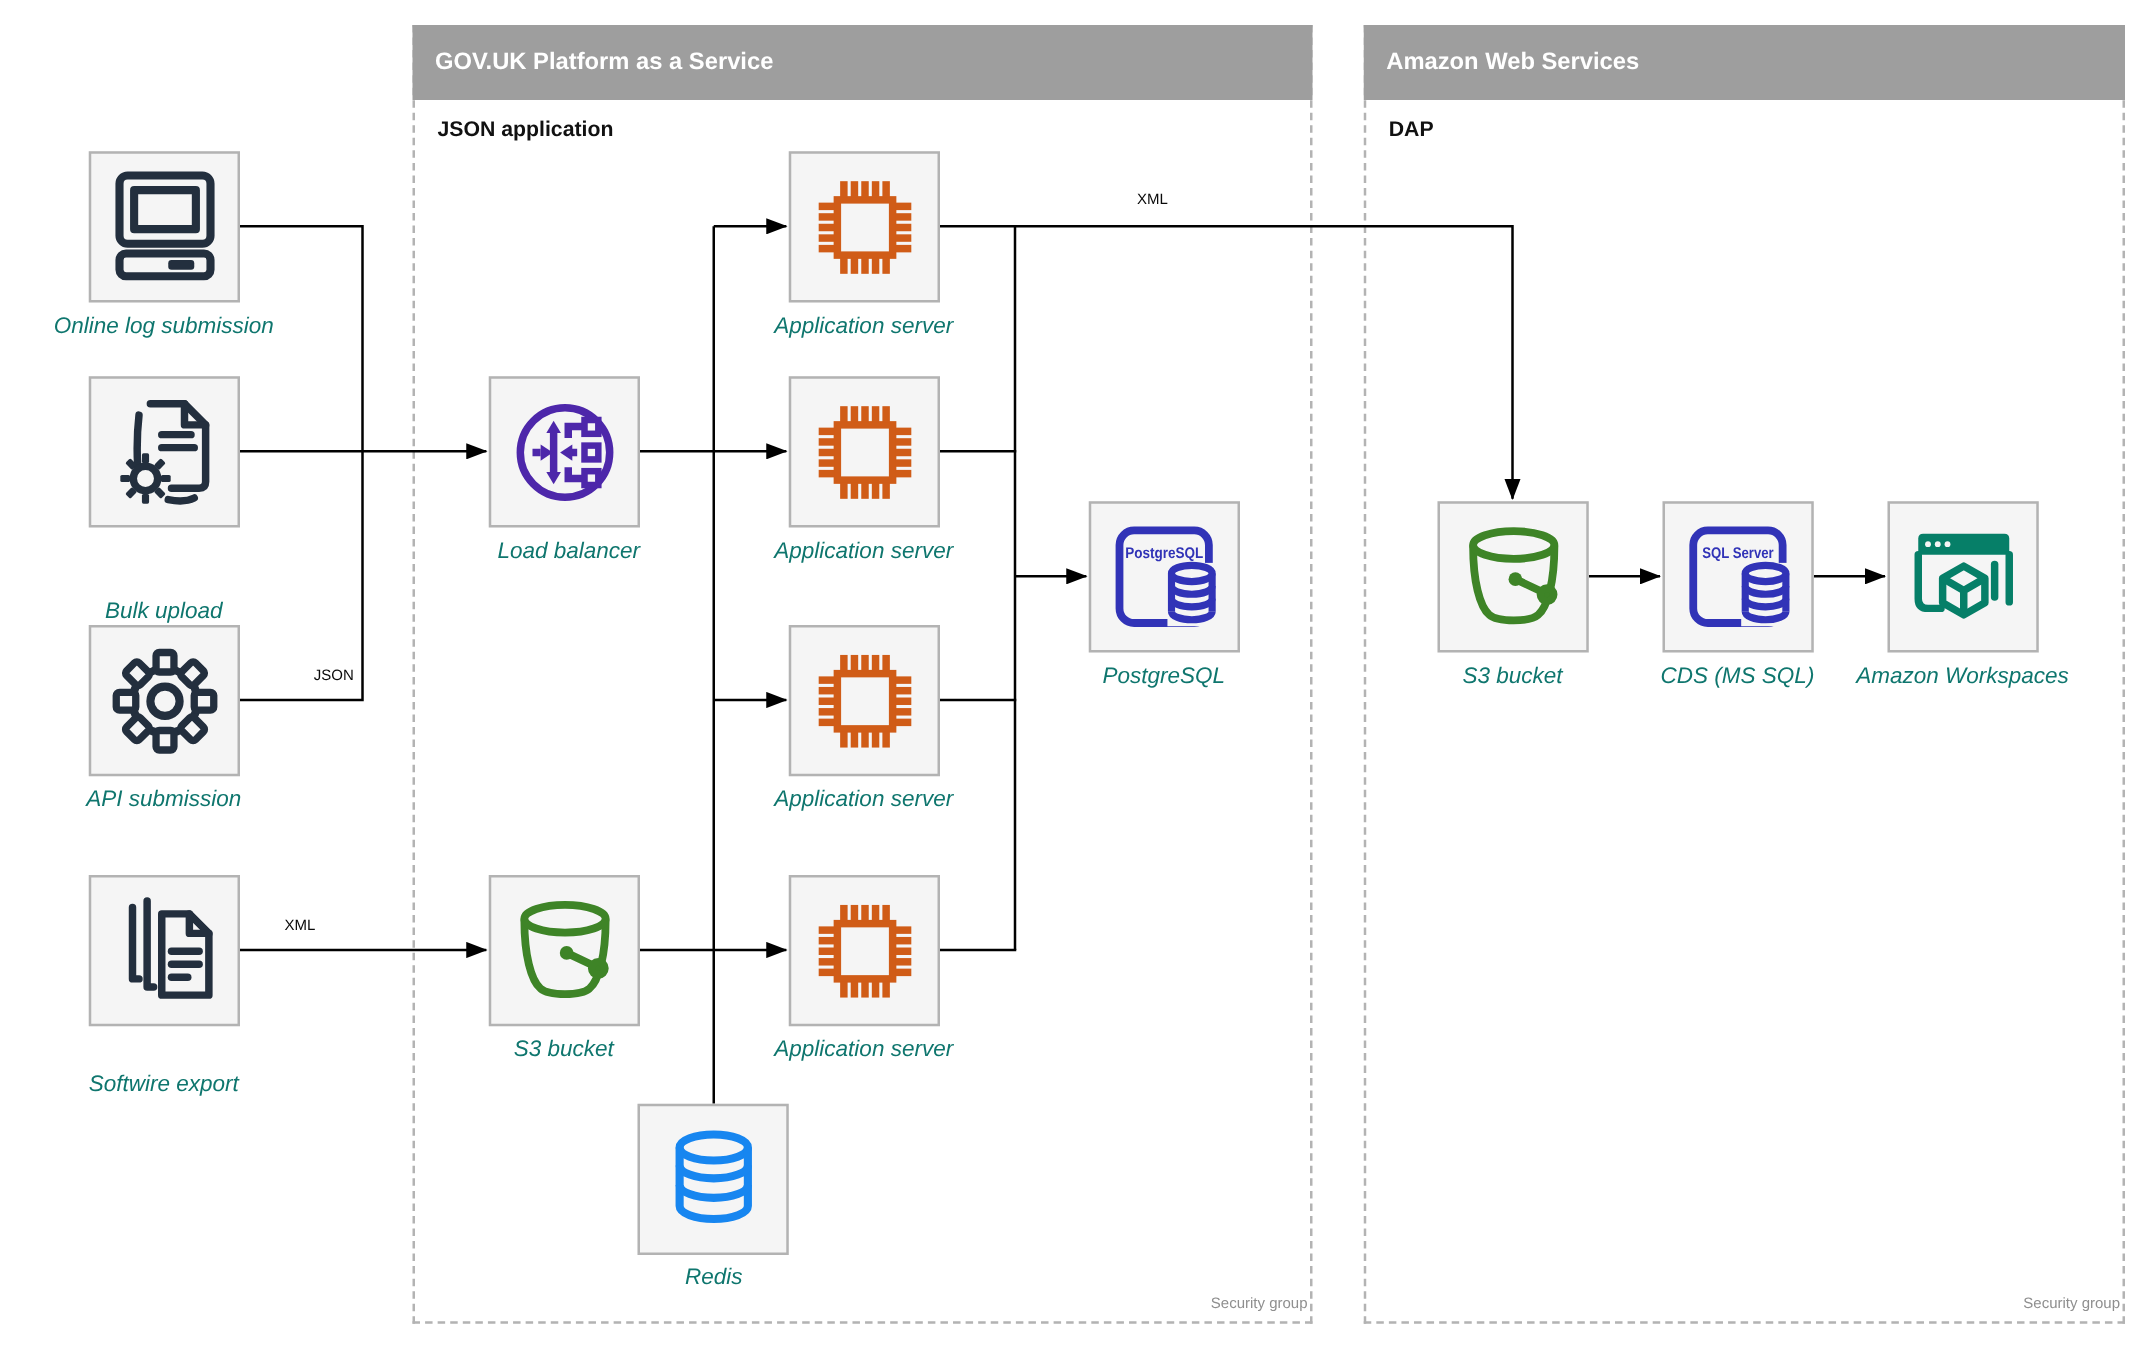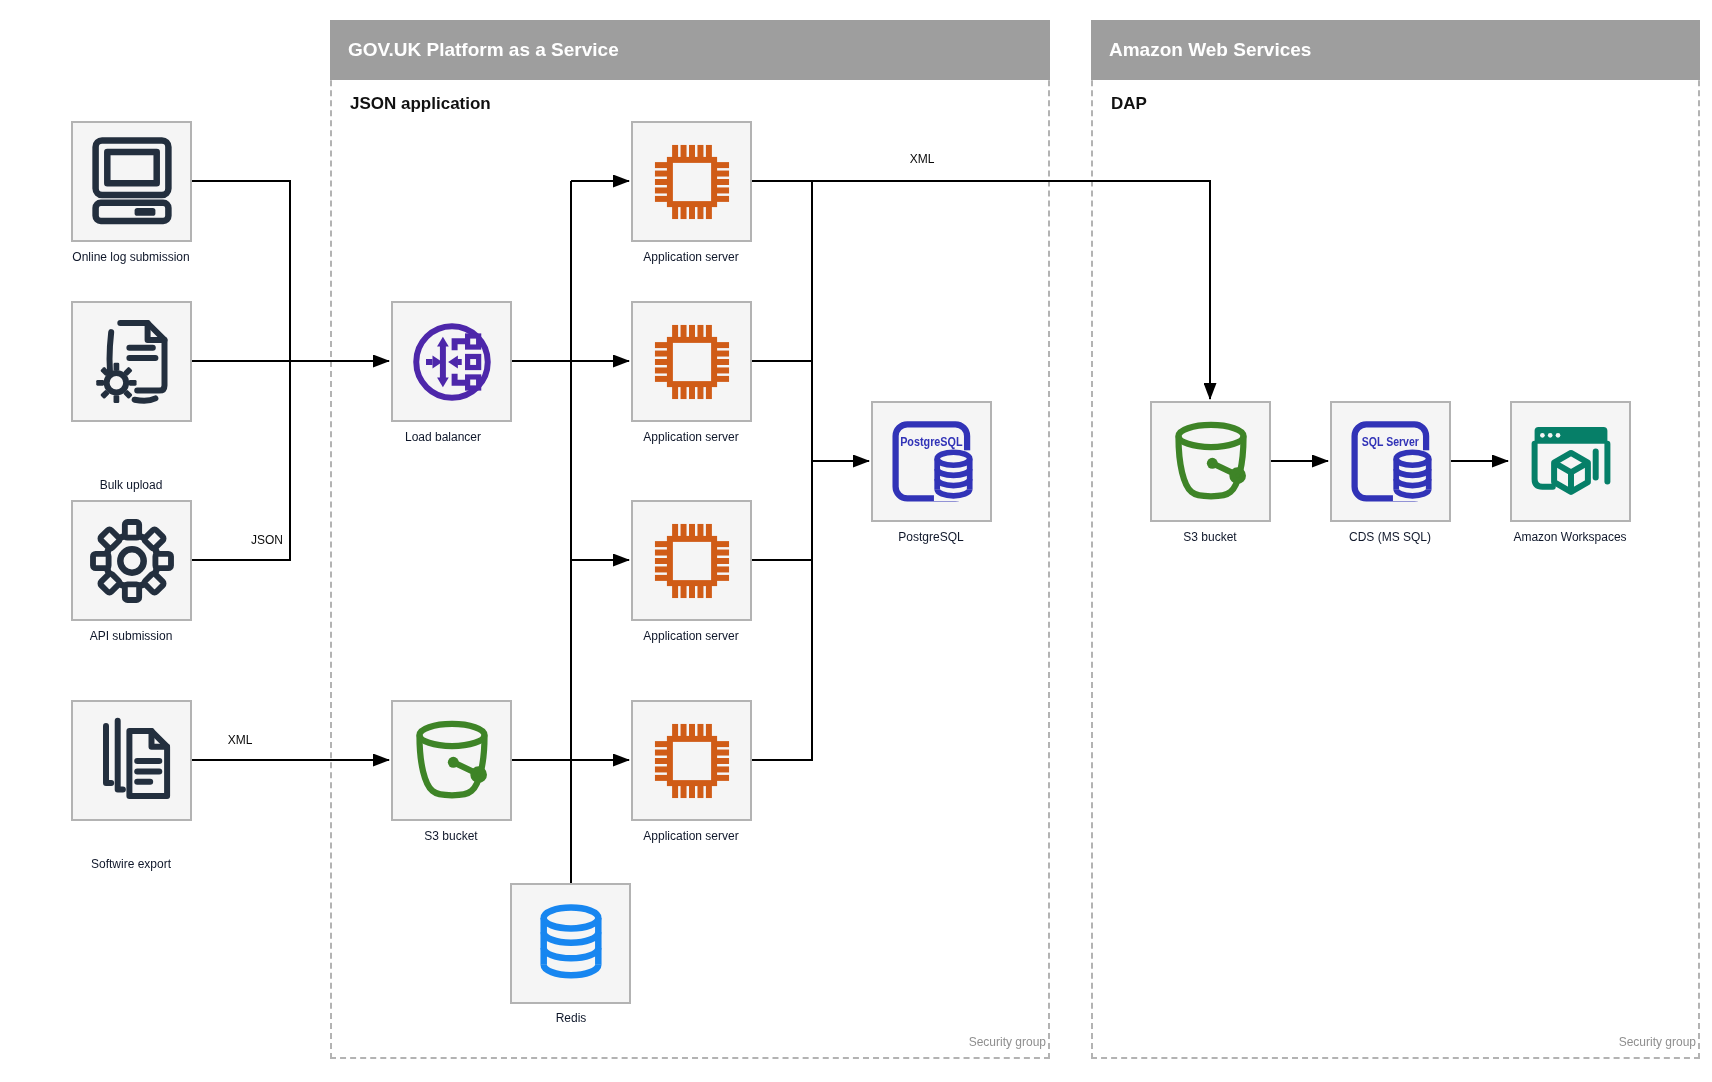--- a/index.html
+++ b/index.html
@@ -10,22 +10,22 @@
     color:#ffffff;font-size:19px;font-weight:bold;line-height:60px;padding-left:18px;box-sizing:border-box;}
   .zone-sublabel{position:absolute;left:18px;top:72px;font-size:17px;font-weight:bold;color:#111111;}
   .zone-security{position:absolute;right:2px;bottom:8px;font-size:12px;color:#8f8f8f;}
 
   #connectors{position:absolute;left:0;top:0;z-index:2;pointer-events:none;}
 
   .node{position:absolute;width:121px;height:121px;background:#f5f5f5;border:2px solid #b3b3b3;
     box-sizing:border-box;display:flex;align-items:center;justify-content:center;z-index:3;}
   .node svg{width:104px;height:104px;display:block;}
 
-  .node-label{position:absolute;transform:translateX(-50%);font-size:12px;color:#0f172a;
-    white-space:nowrap;z-index:3;}
+  .node-label{position:absolute;transform:translateX(-50%);font-size:18px;color:#0f766e;
+    white-space:nowrap;z-index:3;font-style:italic;}
   .edge-label{position:absolute;transform:translateX(-50%);font-size:12px;color:#0a0a0a;
     white-space:nowrap;z-index:3;}
 </style>
 </head>
 <body>
 
 <div id="stage">
 
   <div class="zone" style="left:330px;top:20px;width:720px;height:1039px;">
     <div class="zone-header">
@@ -169,21 +169,21 @@
         <polygon points="28.5,52 33,59.5 37.5,52"></polygon>
         <polygon points="44.5,35 37,40 44.5,45"></polygon>
       </g>
       <g fill="#f5f5f5" stroke="#4d27aa" stroke-width="4">
         <rect x="52" y="20" width="8.5" height="8.5"></rect>
         <rect x="52" y="35.75" width="8.5" height="8.5"></rect>
         <rect x="52" y="51.5" width="8.5" height="8.5"></rect>
       </g>
     </svg>
   </div>
-  <div class="node-label" style="left:443px;top:430px;">Load balancer</div>
+  <div class="node-label" style="left:455px;top:430px;">Load balancer</div>
 
   <div class="node" style="left:391px;top:700px;">
     <svg viewBox="0 0 80 80">
       <g fill="none" stroke="#3e8427" stroke-width="4.8" stroke-linecap="round">
         <path d="M15,21 C15,42 19,58 25,63 C30,67.5 50,67.5 55,63 C61,58 65,42 65,21"></path>
         <ellipse cx="40" cy="20" rx="25" ry="8.5"></ellipse>
         <line x1="41" y1="41" x2="60" y2="50"></line>
         <circle cx="60.5" cy="50.5" r="4"></circle>
       </g>
       <circle cx="41" cy="41" r="4.2" fill="#3e8427"></circle>

